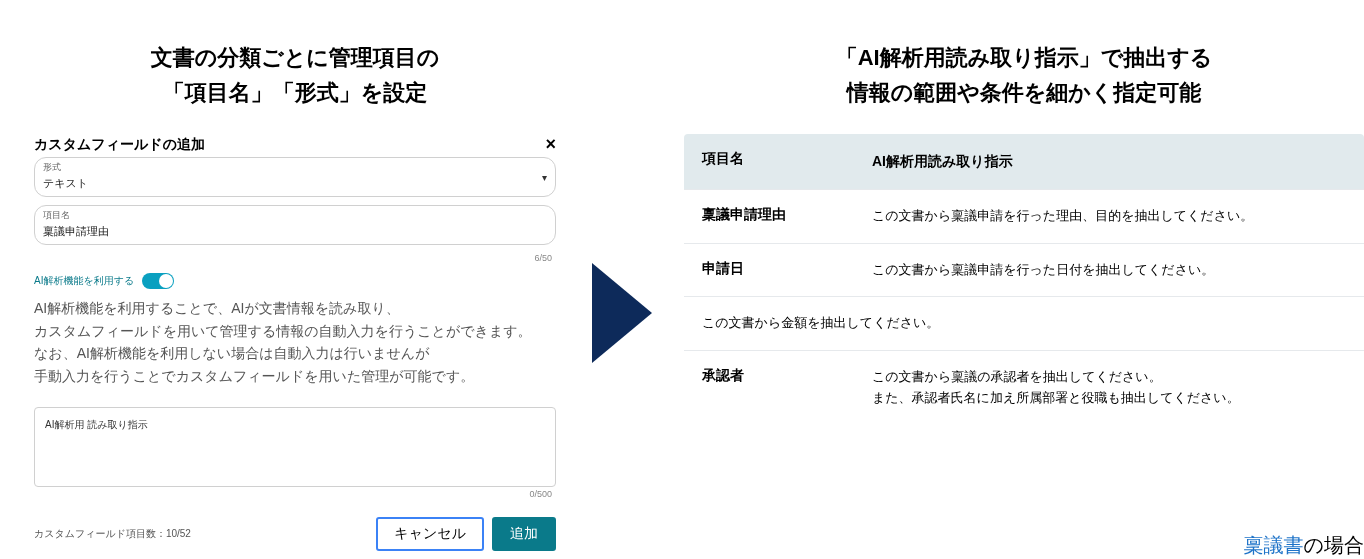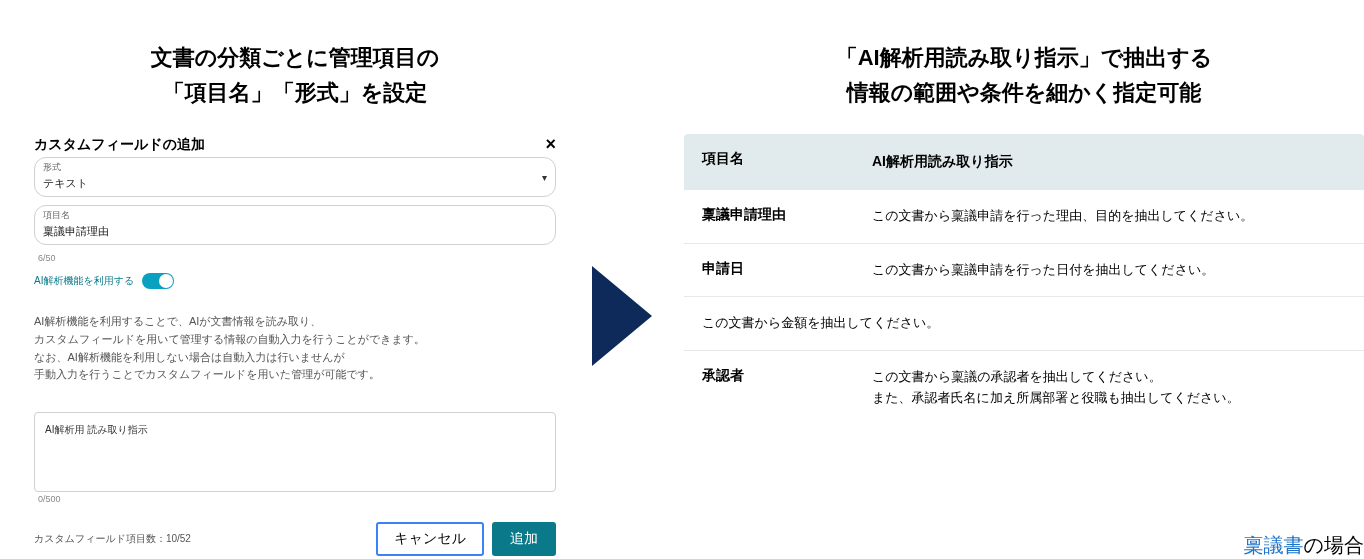--- a/index.html
+++ b/index.html
@@ -11,26 +11,26 @@
     .big-heading{font-size:22px;font-weight:600;text-align:center;line-height:1.6;margin-bottom:24px;word-break:keep-all}
     
     .dialog{border-radius:4px;padding:0 4px}
     .dialog-header{display:flex;justify-content:space-between;align-items:center;margin-bottom:2px}
     .dialog-title{font-size:14px;font-weight:600}
     .close-x{font-size:18px;font-weight:600;cursor:pointer}
     .field-box{border:1px solid #d0d0d0;border-radius:12px;padding:3px 8px 5px;margin-bottom:8px;position:relative;background:#fff}
     .field-label{font-size:9px;color:#666;margin-bottom:2px}
     .field-value{font-size:11px;color:#222}
     .dropdown-caret{position:absolute;right:8px;top:50%;transform:translateY(-50%);font-size:10px;color:#333}
-    .char-count{font-size:9px;color:#888;margin:2px 4px 10px}
-    .toggle-row{display:flex;align-items:center;gap:8px;margin:10px 0 24px}
+    .char-count{font-size:9px;color:#888;text-align:right;margin:2px 4px 10px}
+    .toggle-row{display:flex;align-items:center;gap:8px;margin:10px 0 8px}
     .toggle-label{font-size:10px;color:#0a7a8a}
     .toggle{width:32px;height:16px;background:#0aa0c0;border-radius:10px;position:relative;cursor:pointer}
     .toggle::after{content:"";width:14px;height:14px;background:#fff;border-radius:50%;position:absolute;top:1px;right:1px}
-    .help-text{font-size:11px;color:#555;line-height:1.6;margin-bottom:28px}
+    .help-text{font-size:14px;color:#555;line-height:1.6;margin-bottom:20px}
     .textarea-box{border:1px solid #d0d0d0;border-radius:4px;padding:10px;min-height:80px;font-size:10px;color:#333}
     .footer-row{display:flex;justify-content:space-between;align-items:center;margin-top:18px}
     .footer-count{font-size:10px;color:#555}
     .btn-row{display:flex;gap:8px}
     .btn{border:2px solid #3b82f6;padding:6px 16px;font-size:14px;border-radius:3px;background:#fff;cursor:pointer}
     .btn-primary{background:#0a7a8a;color:#fff;border-color:#0a7a8a}
     
     .arrow-svg{width:60px;height:100px}
     
     .table{border-radius:4px;overflow:hidden}

